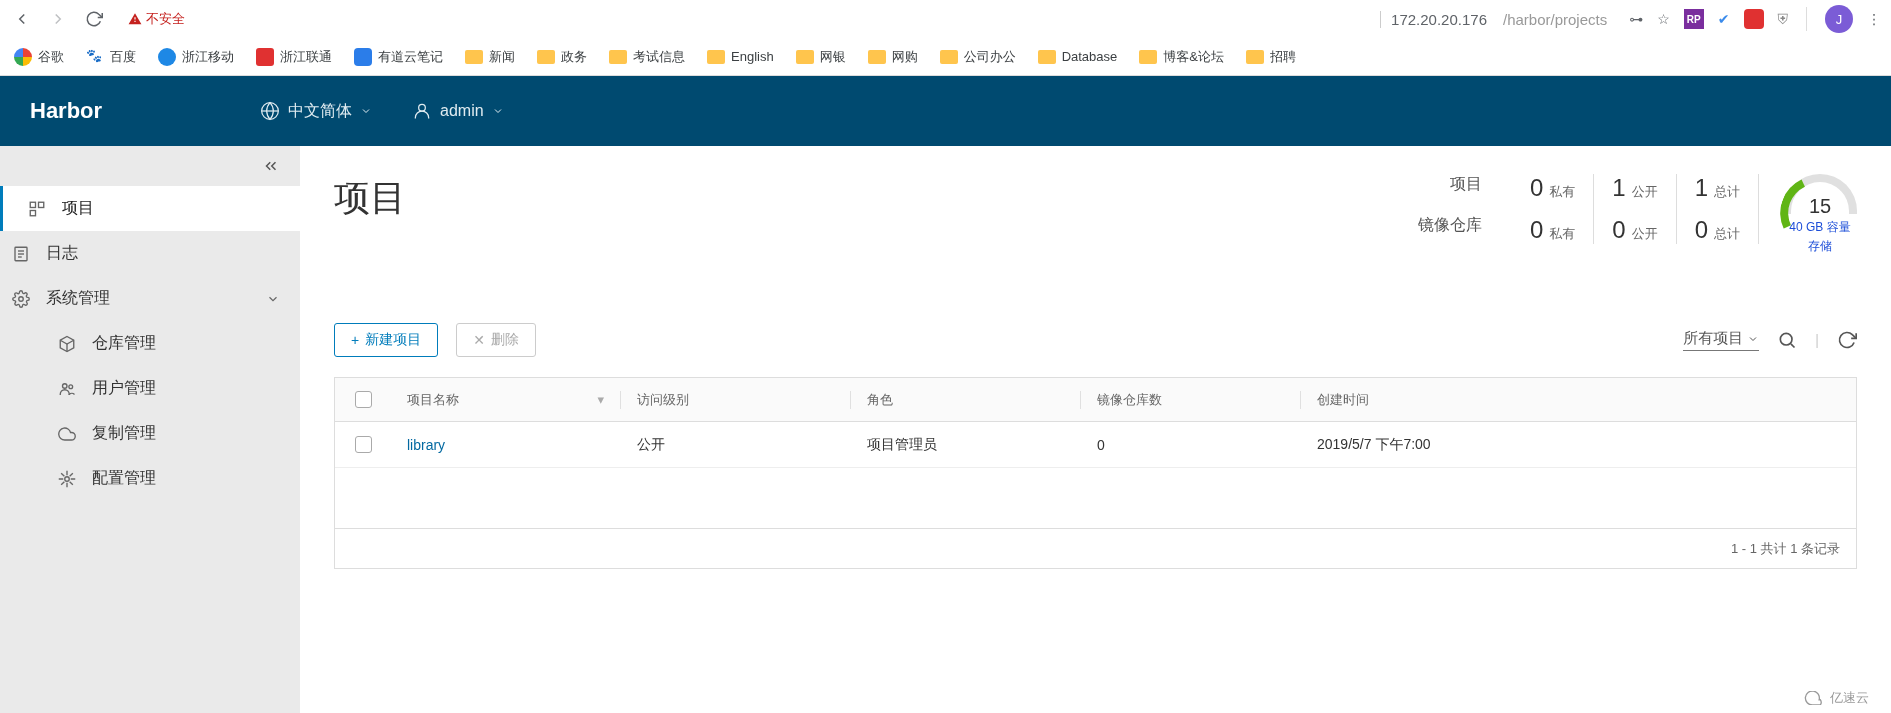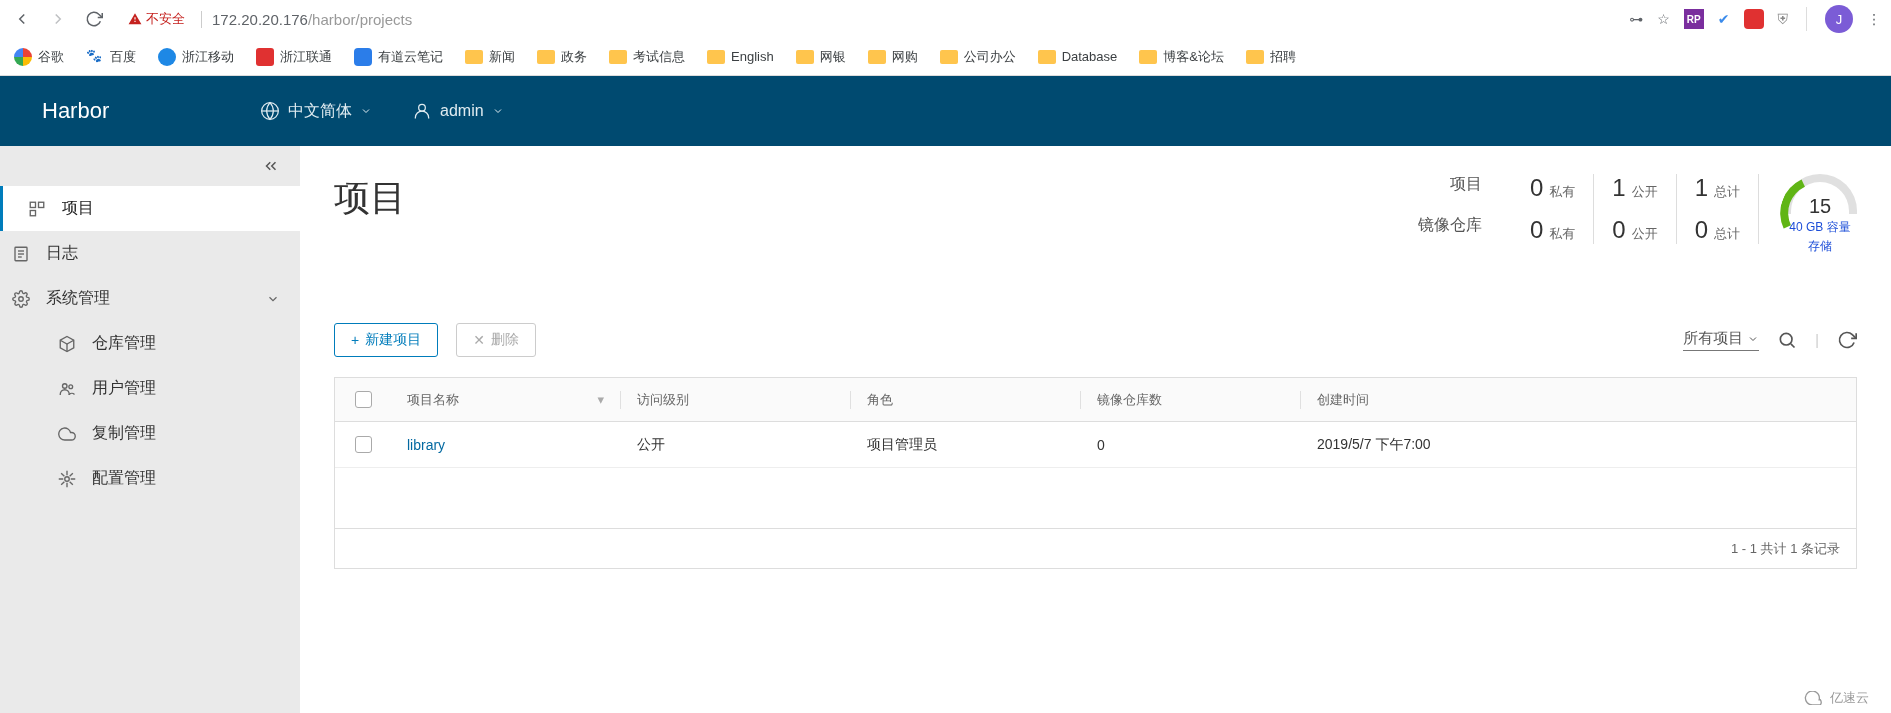--- a/index.html
+++ b/index.html
@@ -1,38 +1,38 @@
 <!DOCTYPE html>
 <html><head>
 <meta charset="utf-8">
 <style>
 * { margin: 0; padding: 0; box-sizing: border-box; font-family: -apple-system, "Microsoft YaHei", "Helvetica Neue", sans-serif; }
 body { font-size: 14px; color: #333; background: #fff; }
 
 
 .browser-bar { height: 38px; display: flex; align-items: center; padding: 0 10px; gap: 12px; background: #fff; }
 .nav-btn { width: 24px; height: 24px; display: flex; align-items: center; justify-content: center; color: #5f6368; cursor: pointer; }
-.address-bar { flex: 1; display: flex; align-items: center; gap: 16px; height: 30px; padding: 0 10px; }
+.address-bar { flex: 1; display: flex; align-items: center; gap: 16px; height: 30px; padding: 0 10px; justify-content: space-between; }
 .insecure { color: #c5221f; font-size: 13px; display: flex; align-items: center; gap: 4px; }
 .addr-text { color: #5f6368; font-size: 15px; border-left: 1px solid #ccc; padding-left: 10px; }
-.addr-path { color: #999; }
+.addr-path { color: #999; margin-left: 16px; }
 .right-icons { display: flex; align-items: center; gap: 14px; }
 .right-icons .avatar { width: 28px; height: 28px; border-radius: 50%; background: #7b5cd6; color: #fff; display: flex; align-items: center; justify-content: center; font-size: 13px; }
 .ico { width: 20px; height: 20px; display: inline-block; }
 .divider-v { width: 1px; height: 24px; background: #ddd; margin: 0 4px; }
 
 
 .bookmarks-bar { height: 38px; display: flex; align-items: center; padding: 0 14px; gap: 22px; background: #fff; border-bottom: 1px solid #ddd; }
 .bookmark { display: flex; align-items: center; gap: 6px; font-size: 13px; color: #3c4043; cursor: pointer; white-space: nowrap; }
 .bookmark .bicon { width: 18px; height: 18px; border-radius: 3px; display: inline-block; }
 .folder-ico { background: #ffc54d; border-radius: 2px; width: 18px; height: 14px; }
 
 
 .app-header { height: 70px; background: #004a70; color: #fff; display: flex; align-items: center; }
-.app-logo { width: 260px; padding-left: 42px; font-size: 22px; font-weight: 400; }
+.app-logo { width: 260px; padding-left: 30px; font-size: 22px; font-weight: 700; }
 .search-wrap { flex: 1; display: flex; align-items: center; gap: 10px; }
 .search-wrap input { background: transparent; border: none; outline: none; color: #c7dbe6; font-size: 17px; width: 300px; }
 .search-wrap input::placeholder { color: #89b0c6; }
 .header-right { display: flex; align-items: center; gap: 40px; padding-right: 30px; }
 .header-right .dropdown { display: flex; align-items: center; gap: 8px; cursor: pointer; font-size: 16px; color: #e0ecf1; }
 
 
 .main-row { display: flex; height: calc(100vh - 146px); }
 .sidebar { width: 300px; background: #eaeaea; display: flex; flex-direction: column; }
 .sidebar-collapse { height: 40px; display: flex; align-items: center; justify-content: flex-end; padding-right: 20px; color: #565656; cursor: pointer; }

